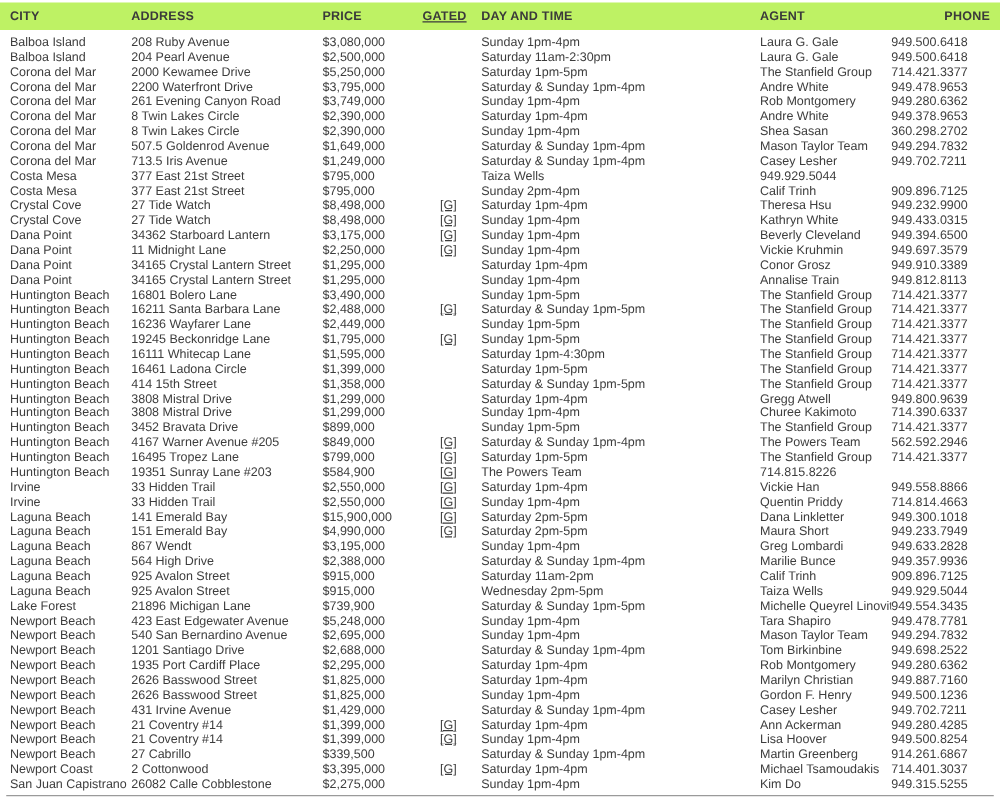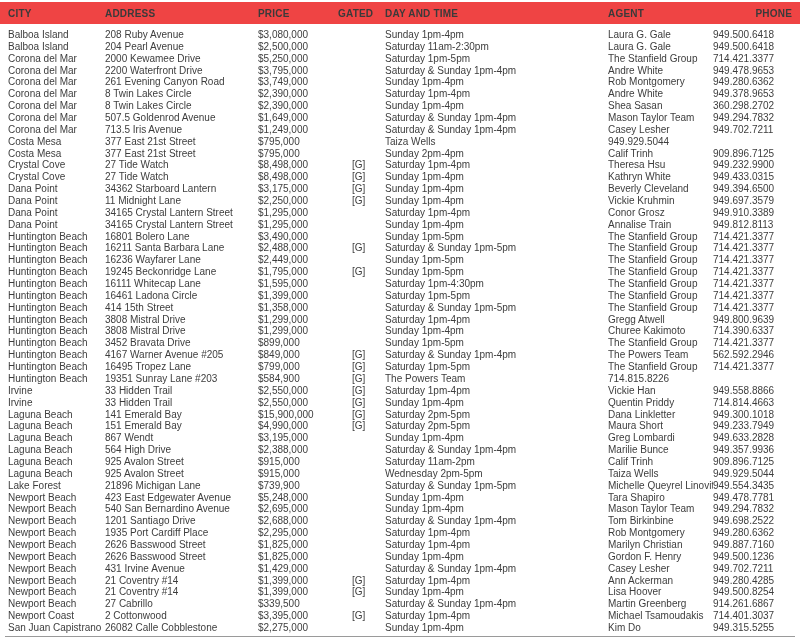--- a/index.html
+++ b/index.html
@@ -12,37 +12,37 @@
   }
   .table { padding-top: 2px; }
   .grid-row {
     display: grid;
     grid-template-columns: 97px 153px 80px 47px 223px 105px 1fr;
     align-items: center;
     padding: 0 8px;
     width: 800px;
   }
   .header-row {
-    background: #ef4444;
+    background: #bef264;
     height: 22px;
     font-size: 10px;
     font-weight: bold;
     color: #3a3a3a;
     letter-spacing: 0.2px;
   }
   .header-row .col-phone { text-align: right; }
   .body-rows { margin-top: 5px; }
   .data-row {
     height: 11.86px;
     font-size: 10px;
     line-height: 11.86px;
     white-space: nowrap;
   }
   .data-row > div { overflow: hidden; }
-  .col-gated { padding-left: 14px; }
+  .col-gated { padding-left: 14px; text-decoration: underline; }
   .header-row .col-gated { padding-left: 0; }
   .col-phone { }
   .table-footer-line {
     border-top: 1px solid #9a9a9a;
     margin: 2px 5px 0 5px;
   }
 </style>
 </head>
 <body>
 

